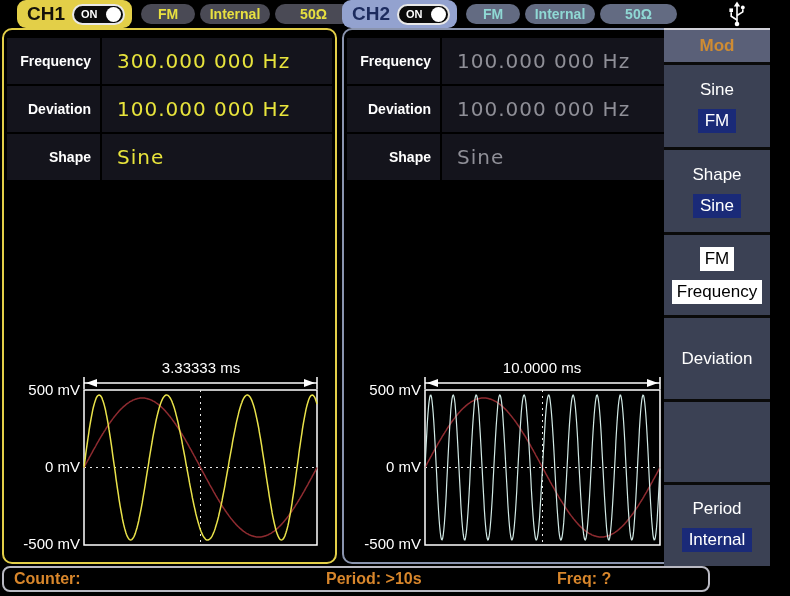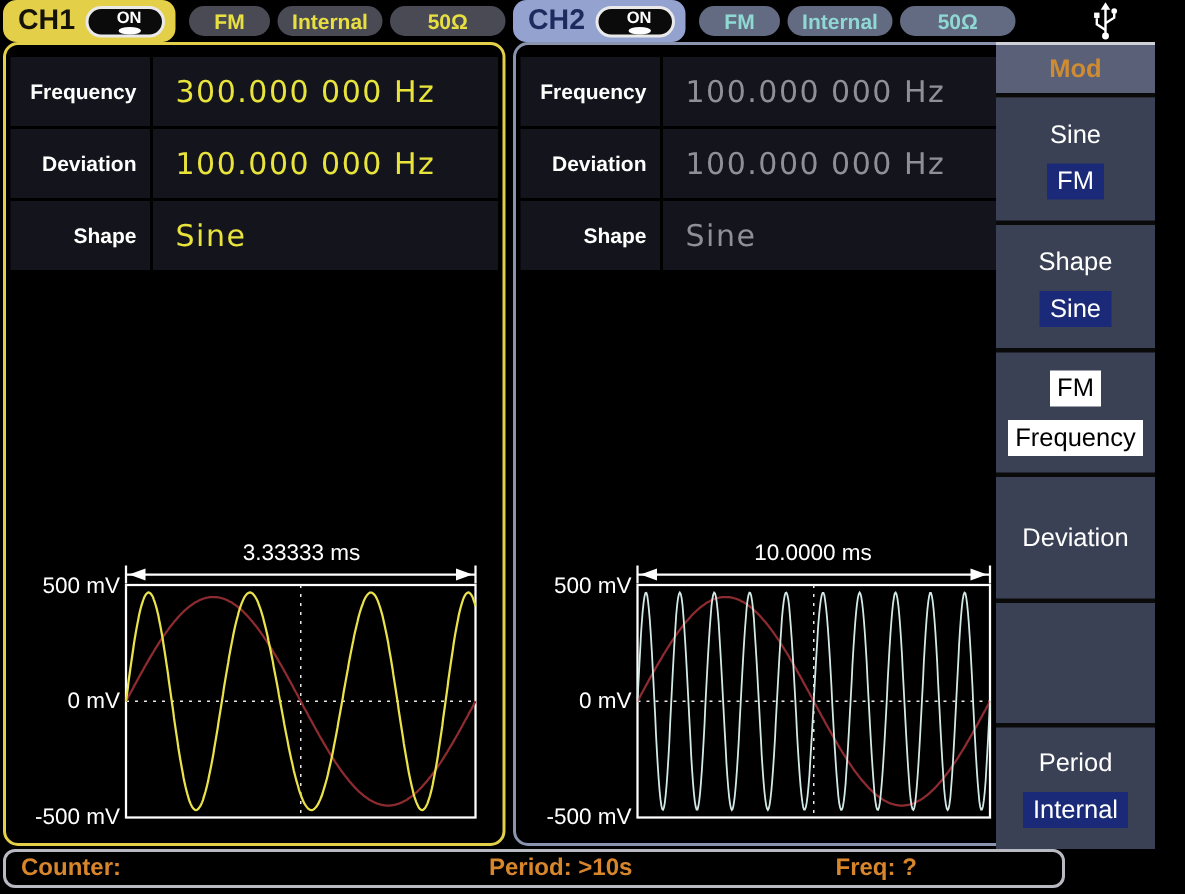--- a/index.html
+++ b/index.html
@@ -1,31 +1,31 @@
 <!DOCTYPE html>
 <html><head>
 <meta charset="utf-8">
 <style>
   html,body{margin:0;padding:0;background:#000;}
   .screen{position:relative;width:790px;height:596px;background:#000;overflow:hidden;
           font-family:"Liberation Sans",sans-serif;}
 
   
   .ch-header{position:absolute;top:0;height:28px;display:flex;align-items:center;}
-  .ch1-header{left:2px;width:337px;}
+  .ch1-header{left:17px;width:337px;}
   .ch2-header{left:342px;width:339px;}
   .tab{height:28px;display:flex;align-items:center;gap:7px;padding:0 7px 0 10px;
        border-radius:9px 9px 9px 9px;box-sizing:border-box;}
   .ch1-header .tab{background:#e3cf48;}
   .ch2-header .tab{background:#93a2cf;}
   .tab-name{font-weight:bold;font-size:19px;}
   .ch1-header .tab-name{color:#15120a;}
   .ch2-header .tab-name{color:#1c2b5e;}
   .toggle{width:53px;height:21px;border-radius:11px;background:#0b0b0b;border:2px solid #e9e9e9;
-          display:flex;align-items:center;justify-content:space-between;padding:0 2px 0 7px;box-sizing:border-box;flex-direction:column;}
+          display:flex;align-items:center;justify-content:space-between;padding:0 2px 0 7px;box-sizing:border-box;}
   .toggle-label{color:#fff;font-size:11px;font-weight:bold;}
   .knob{width:15px;height:15px;border-radius:50%;background:#fff;}
   .pills{display:flex;gap:5px;margin-left:9px;}
   .pill{height:20px;border-radius:10px;display:flex;align-items:center;justify-content:center;
         font-size:14px;font-weight:bold;}
   .pill.p0{width:54px}.pill.p1{width:70px}.pill.p2{width:77px}
   .ch1-header .pill{background:#4a4a55;color:#e8e040;}
   .ch2-header .pill{background:#636b82;color:#8fd8d4;}
 
   

